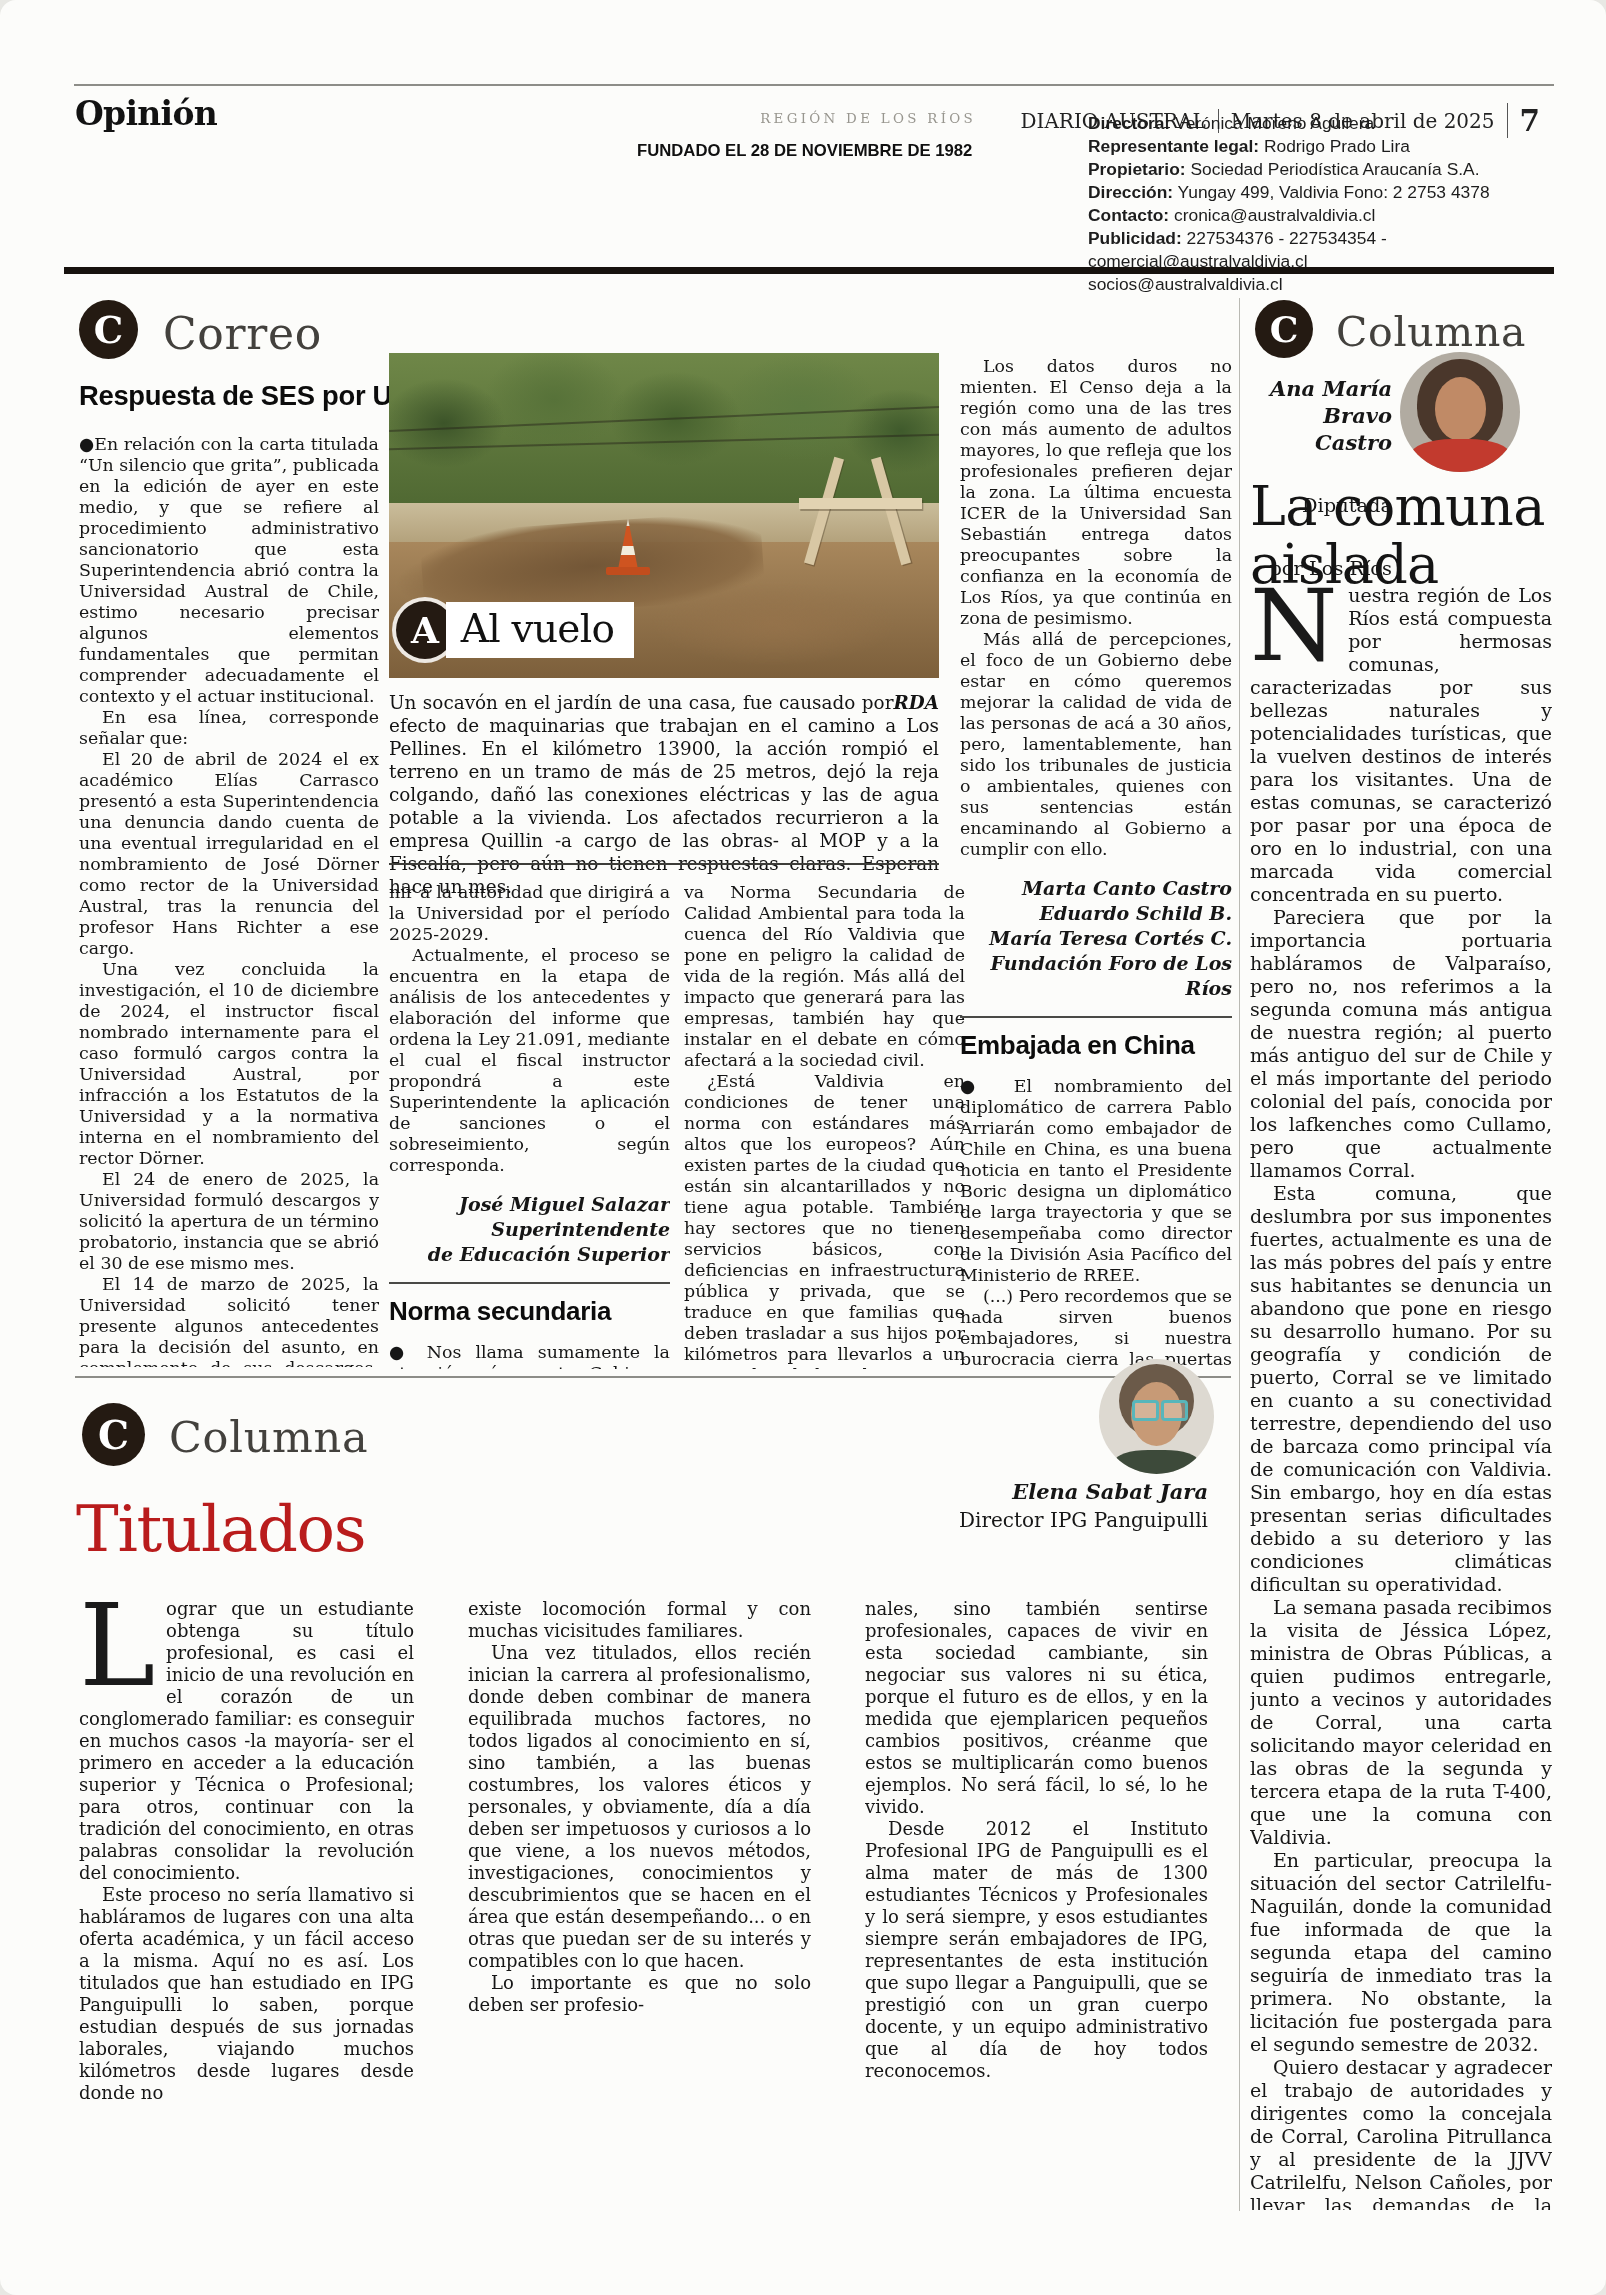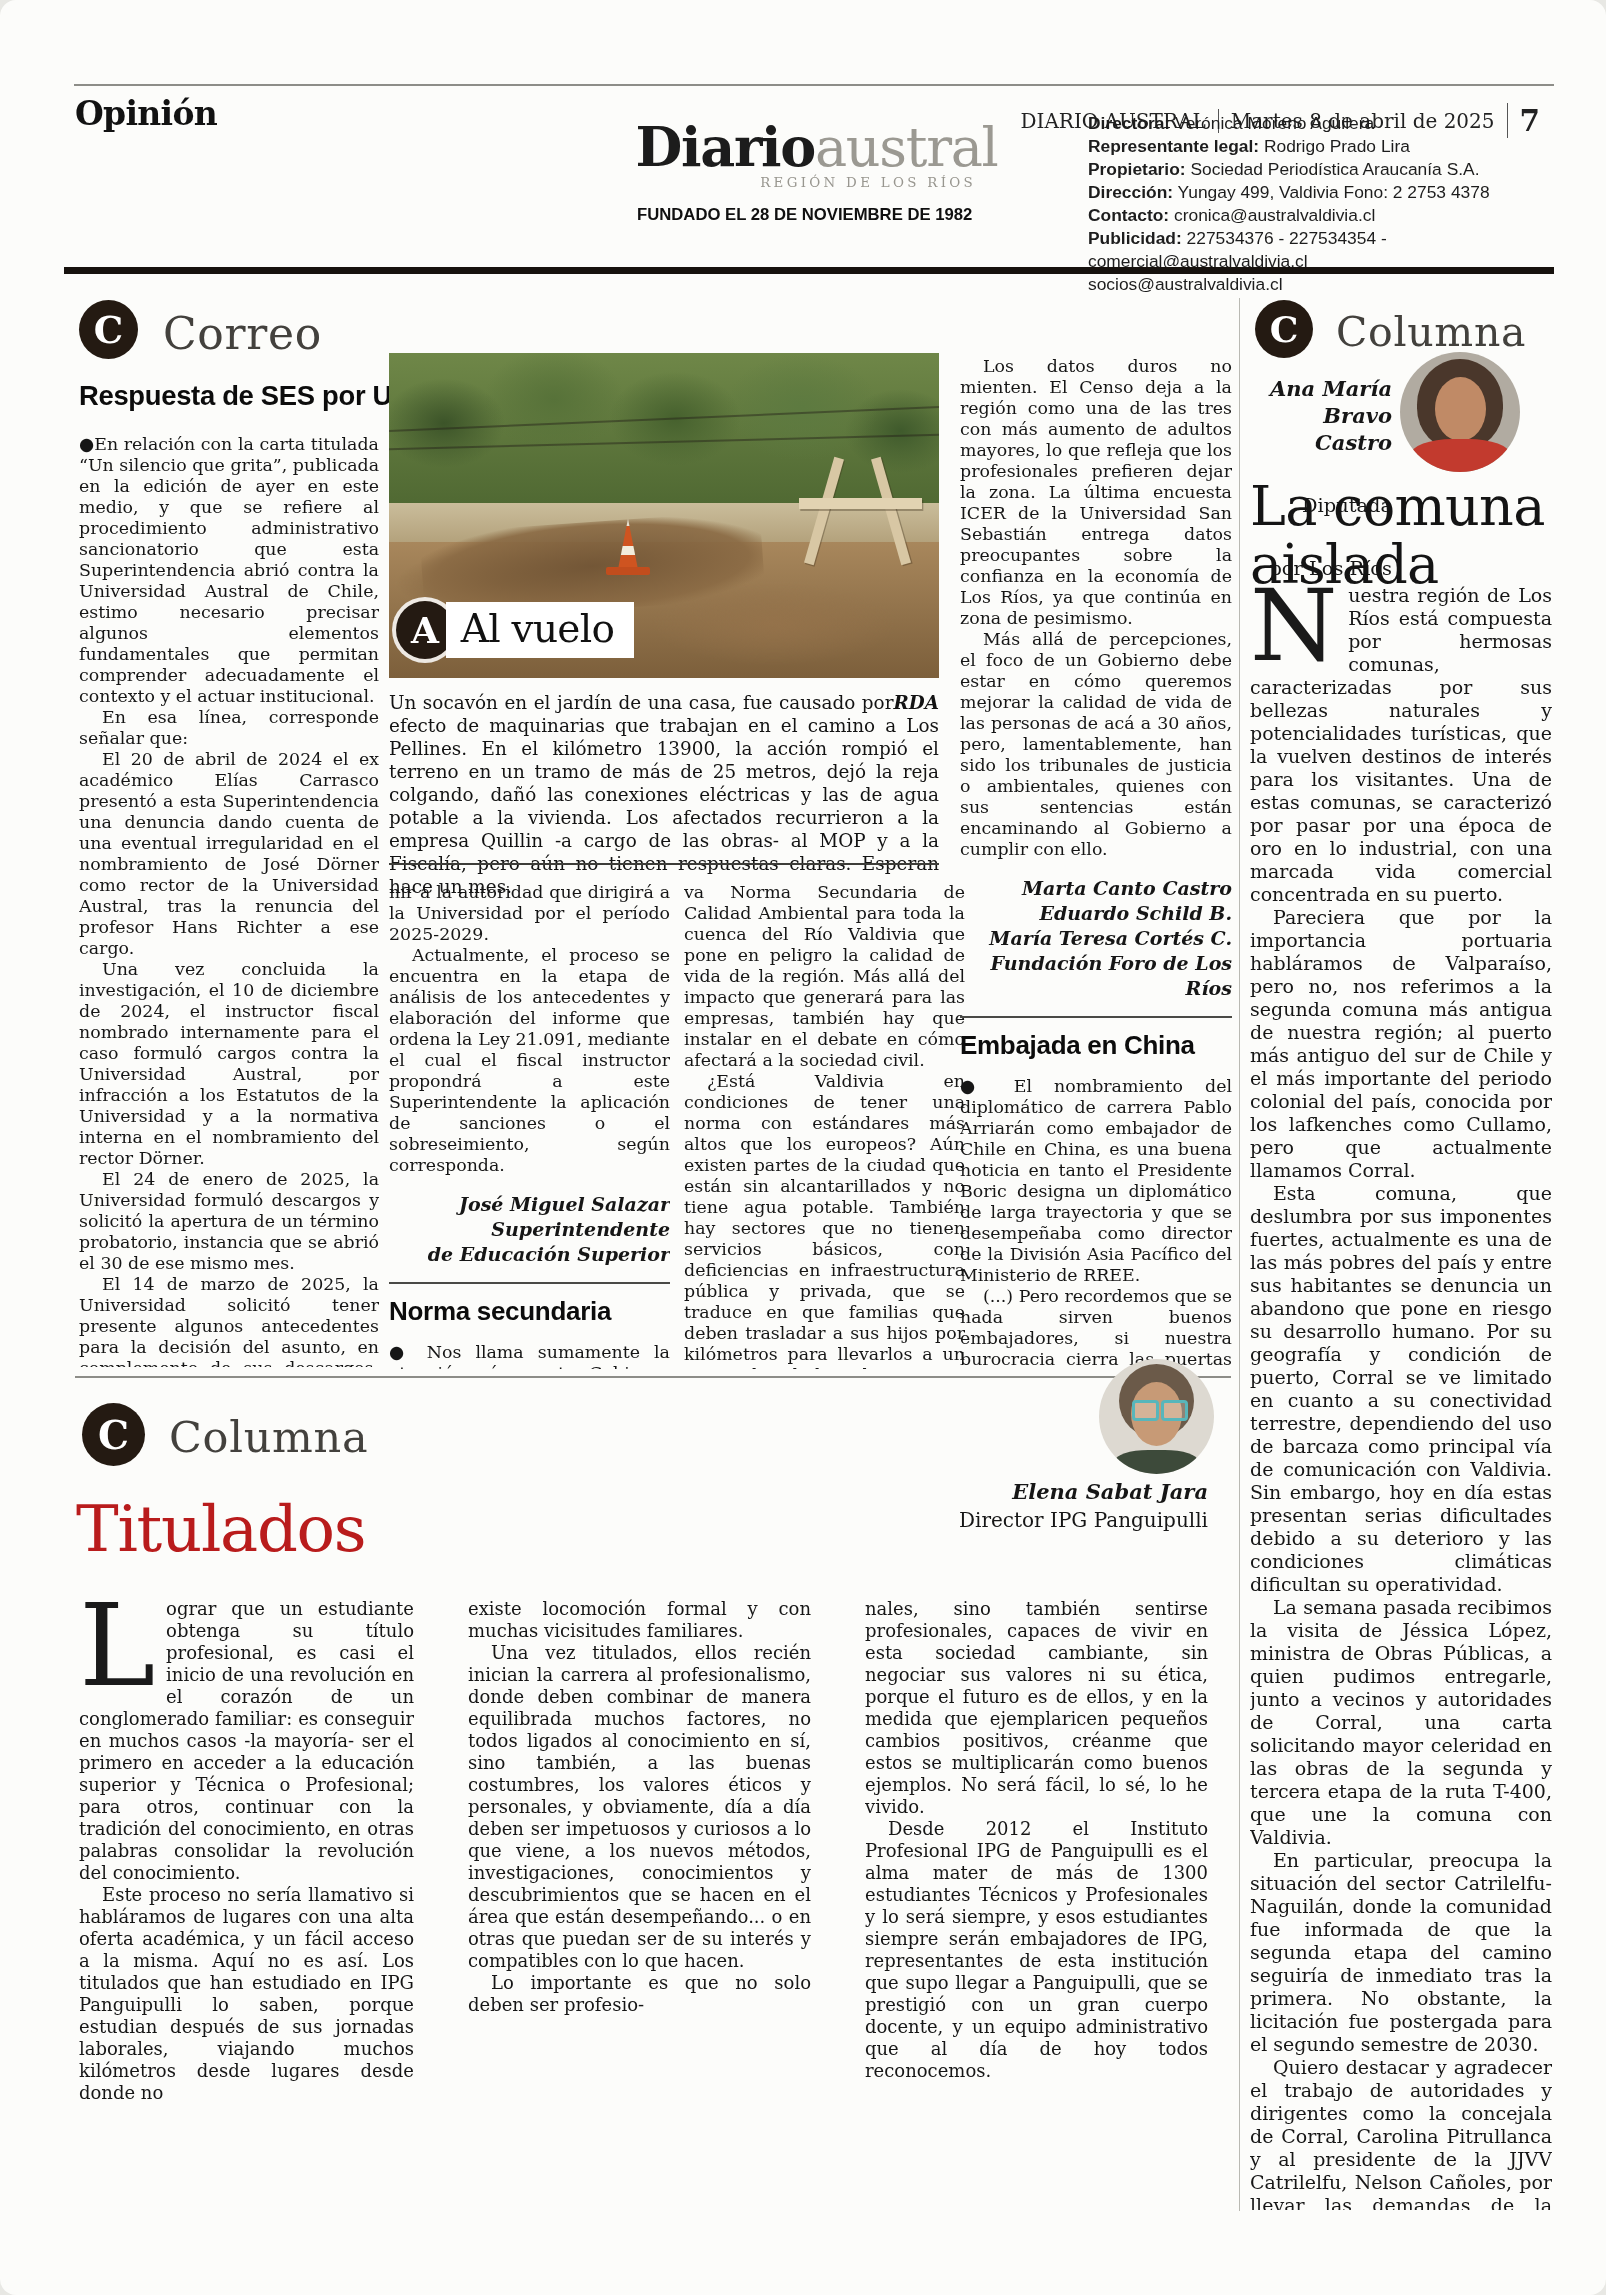--- a/index.html
+++ b/index.html
@@ -104,23 +104,20 @@
 
 <div class="page">
 
   <div class="top-rule"></div>
   <div class="opinion">Opinión</div>
   <div class="hdr-right">
     <span class="seg">DIARIO AUSTRAL</span><span class="seg">Martes 8 de abril de 2025</span><span class="seg pagenum">7</span>
   </div>
 
   <div class="masthead">
-    <div class="mh-logo">
-      <span class="p1">Diario</span><span class="p2">austral</span>
-    </div>
     <div class="mh-region">REGIÓN DE LOS RÍOS</div>
     <div class="mh-founded">FUNDADO EL 28 DE NOVIEMBRE DE 1982</div>
   </div>
 
   <div class="pubinfo">
     <div><b>Directora:</b> <span>Verónica Moreno Aguilera</span></div>
     <div><b>Representante legal:</b> <span>Rodrigo Prado Lira</span></div>
     <div><b>Propietario:</b> <span>Sociedad Periodística Araucanía S.A.</span></div>
     <div><b>Dirección:</b> <span>Yungay 499, Valdivia  Fono: 2 2753 4378</span></div>
     <div><b>Contacto:</b> <span>cronica@australvaldivia.cl</span></div>
@@ -222,21 +219,21 @@
   <div class="rt-headline">
     <div>La comuna</div>
     <div>aislada</div>
   </div>
 
   <div class="col body-rt" style="left:1250px;top:584px;width:302px;height:1626px;">
     <p class="noind"><span class="dropcap">N</span><span>uestra región de Los Ríos está compuesta por hermosas comunas, caracterizadas por sus bellezas naturales y potencialidades turísticas, que la vuelven destinos de interés para los visitantes. Una de estas comunas, se caracterizó por pasar por una época de oro en lo industrial, con una marcada vida comercial concentrada en su puerto.</span></p>
     <p>Pareciera que por la importancia portuaria habláramos de Valparaíso, pero no, nos referimos a la segunda comuna más antigua de nuestra región; al puerto más antiguo del sur de Chile y el más importante del periodo colonial del país, conocida por los lafkenches como Cullamo, pero que actualmente llamamos Corral.</p>
     <p>Esta comuna, que deslumbra por sus imponentes fuertes, actualmente es una de las más pobres del país y entre sus habitantes se denuncia un abandono que pone en riesgo su desarrollo humano. Por su geografía y condición de puerto, Corral se ve limitado en cuanto a su conectividad terrestre, dependiendo del uso de barcaza como principal vía de comunicación con Valdivia. Sin embargo, hoy en día estas presentan serias dificultades debido a su deterioro y las condiciones climáticas dificultan su operatividad.</p>
     <p>La semana pasada recibimos la visita de Jéssica López, ministra de Obras Públicas, a quien pudimos entregarle, junto a vecinos y autoridades de Corral, una carta solicitando mayor celeridad en las obras de la segunda y tercera etapa de la ruta T-400, que une la comuna con Valdivia.</p>
-    <p>En particular, preocupa la situación del sector Catrilelfu-Naguilán, donde la comunidad fue informada de que la segunda etapa del camino seguiría de inmediato tras la primera. No obstante, la licitación fue postergada para el segundo semestre de 2030.</p>
+    <p>En particular, preocupa la situación del sector Catrilelfu-Naguilán, donde la comunidad fue informada de que la segunda etapa del camino seguiría de inmediato tras la primera. No obstante, la licitación fue postergada para el segundo semestre de 2032.</p>
     <p>Quiero destacar y agradecer el trabajo de autoridades y dirigentes como la concejala de Corral, Carolina Pitrullanca y al presidente de la JJVV Catrilelfu, Nelson Cañoles, por llevar las demandas de la comuna hacia la ministra. No podemos quedarnos de brazos cruzados ante estas situaciones que afectan la planificación local y el acceso a servicios básicos por parte de los vecinos.</p>
   </div>
 
   <div class="section-rule"></div>
 
   <div class="badge" style="left:82px;top:1403px;width:63px;height:63px;font-size:39px;">C</div>
   <div class="sec-title" style="left:169px;top:1412px;font-size:43px;">Columna</div>
 
   <div class="avatar" style="left:1099px;top:1359px;width:115px;height:115px;background:#ddd9d1;">
     <div style="position:absolute;left:20px;top:5.4px;width:75px;height:74px;border-radius:50%;background:#6b5a49;"></div>

